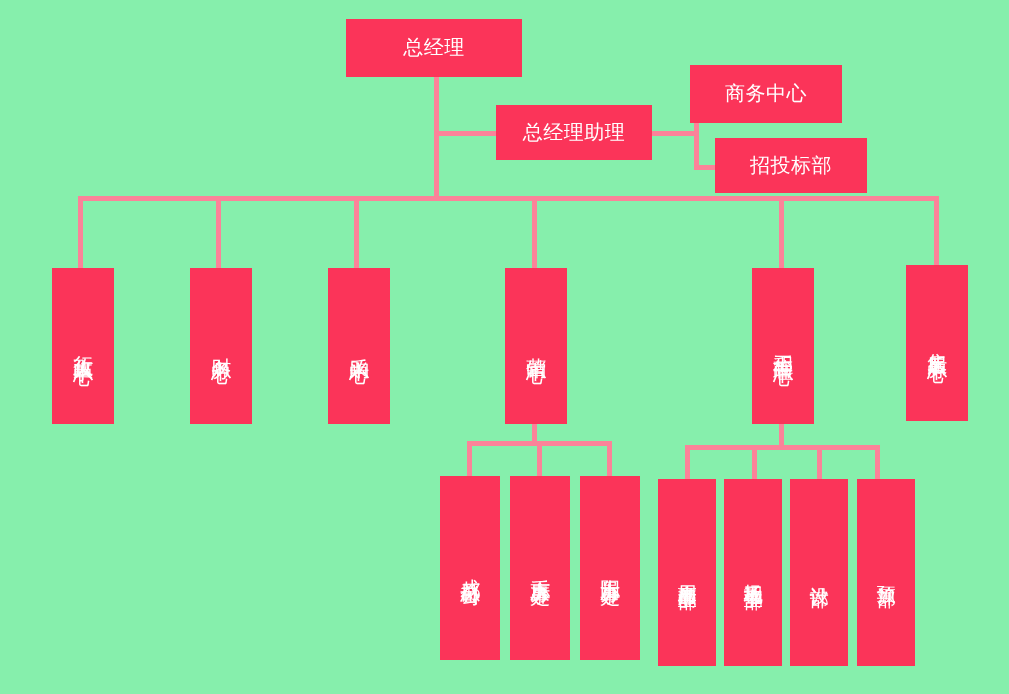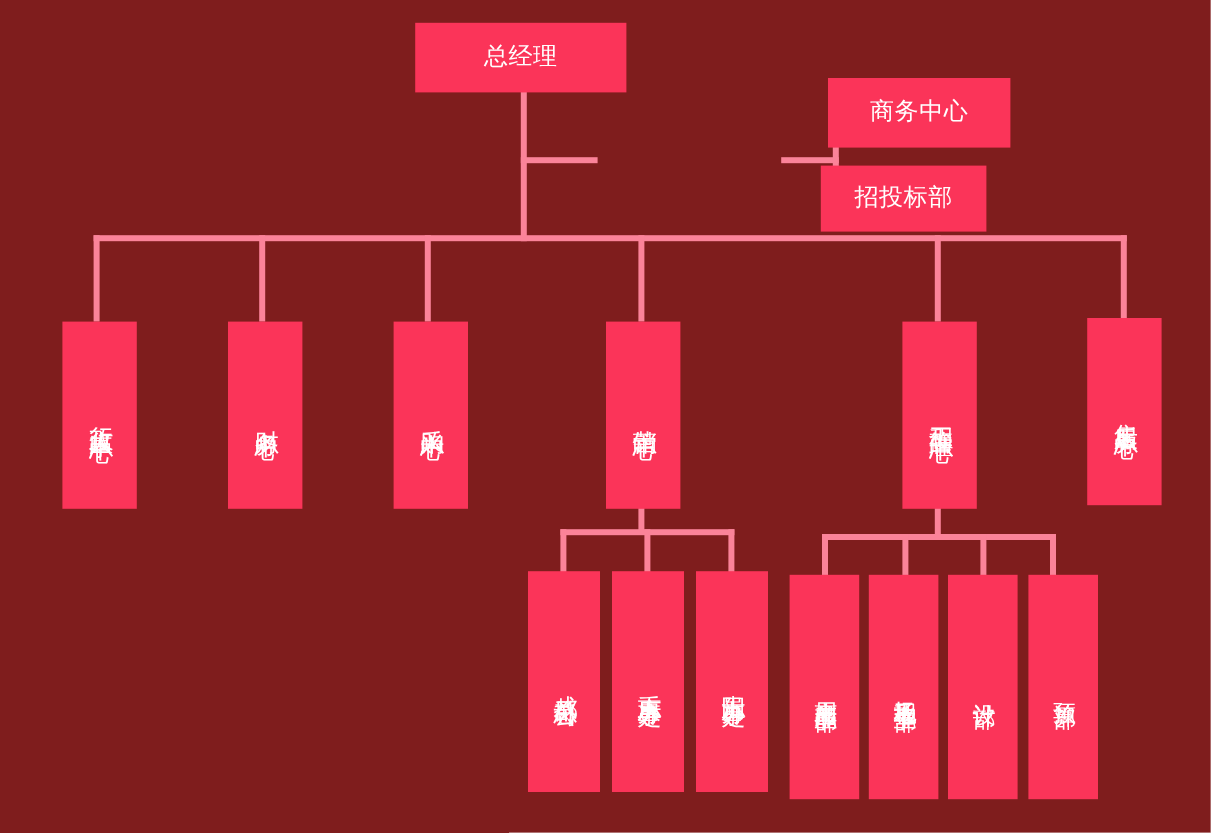--- a/index.html
+++ b/index.html
@@ -8,21 +8,21 @@
     padding: 0;
     background: #ffffff;
   }
   body {
     font-family: "Liberation Serif", "DejaVu Serif", serif;
   }
   #org-chart {
     position: relative;
     width: 1009px;
     height: 694px;
-    background: #7f1d1d;
+    background: #86efac;
     overflow: hidden;
   }
   
   .node {
     position: absolute;
     background: #fb3459;
     color: #ffffff;
     display: flex;
     align-items: center;
     justify-content: center;
@@ -93,26 +93,29 @@
   <div class="line h" style="left:685px; top:445px; width:195px;"></div>
   <div class="line v" style="left:685px; top:445px; height:35px;"></div>
   <div class="line v" style="left:752px; top:445px; height:35px;"></div>
   <div class="line v" style="left:817px; top:445px; height:35px;"></div>
   <div class="line v" style="left:875px; top:445px; height:35px;"></div>
 
   <div class="node horiz" style="left:346px; top:19px; width:176px; height:58px;">
     <span>总经理</span>
   </div>
 
+  <div class="node horiz" style="left:496px; top:105px; width:156px; height:55px;">
+    <span>总经理助理</span>
+  </div>
 
   <div class="node horiz" style="left:690px; top:65px; width:152px; height:58px;">
     <span>商务中心</span>
   </div>
 
-  <div class="node horiz" style="left:684px; top:138px; width:138px; height:55px;">
+  <div class="node horiz" style="left:715px; top:138px; width:152px; height:55px;">
     <span>招投标部</span>
   </div>
 
   <div class="node vert" style="left:52px; top:268px; width:62px; height:156px;">
     <span>行政人事中心</span>
   </div>
 
   <div class="node vert" style="left:190px; top:268px; width:62px; height:156px;">
     <span>财务中心</span>
   </div>

